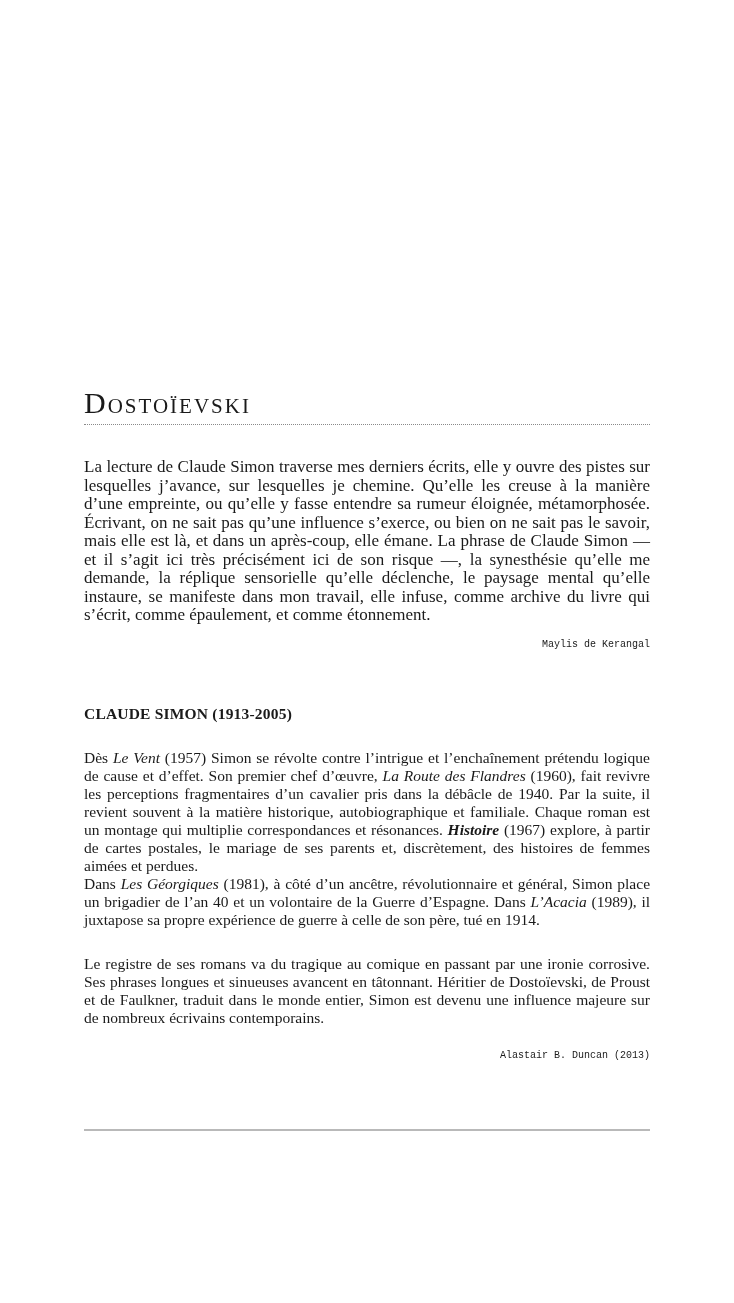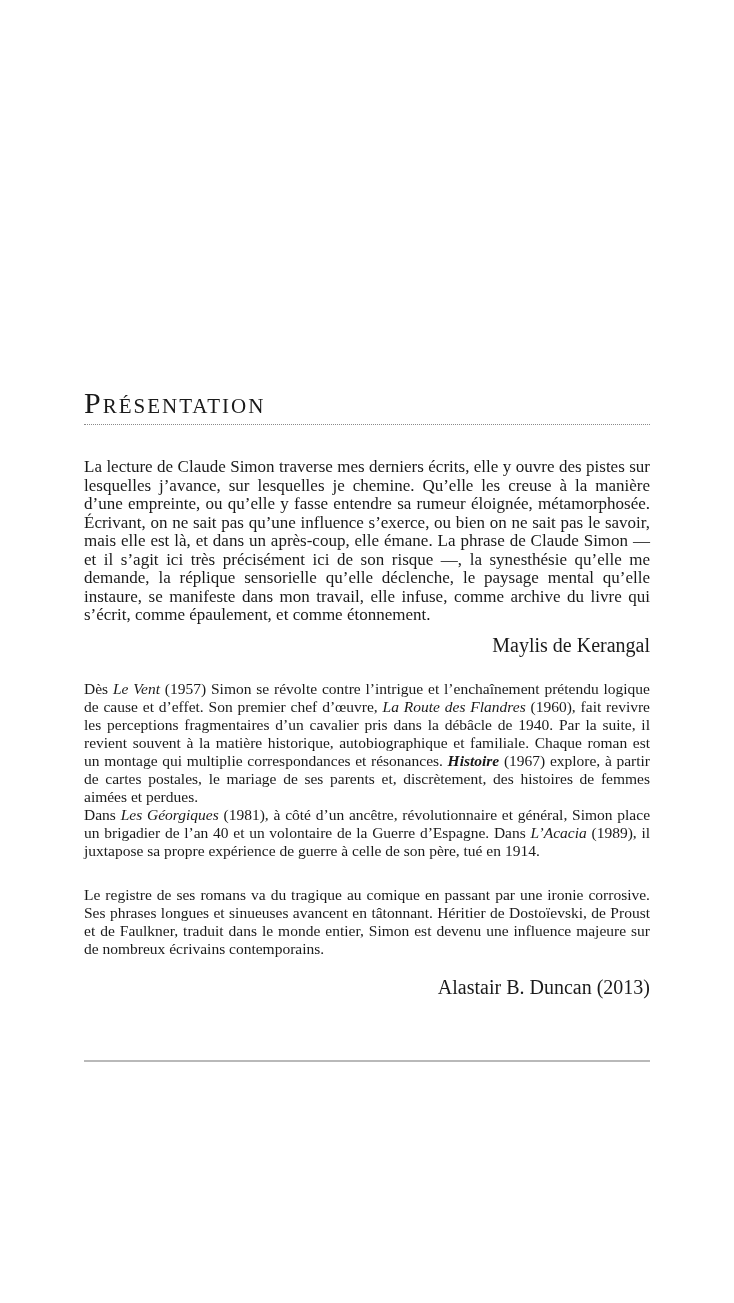--- a/index.html
+++ b/index.html
@@ -39,22 +39,23 @@
   }
   .quote{
     margin:33px 0 0 0;
     font-size:17px;
     line-height:18.5px;
     text-align:justify;
   }
   .attribution{
     margin-top:11px;
     text-align:right;
-    font-size:20px;
+    font-size:10px;
     line-height:18px;
+    font-family:Liberation Mono, monospace;
   }
   .bio-heading{
     margin:51px 0 0 0;
     font-size:15.5px;
     font-weight:bold;
     letter-spacing:0.2px;
     line-height:18px;
   }
   .bio-body{
     margin-top:21px;
@@ -84,28 +85,29 @@
     border:0;
     border-top:2px solid var(--rule-solid);
     height:0;
   }
 </style>
 </head>
 <body>
 
 <div class="page">
 
-  <h1 class="section-title">Présentation</h1>
+  <h1 class="section-title">Dostoïevski</h1>
 
   <div class="dotted-rule"></div>
 
   <blockquote class="quote">La lecture de Claude Simon traverse mes derniers écrits, elle y ouvre des pistes sur lesquelles j’avance, sur lesquelles je chemine. Qu’elle les creuse à la manière d’une empreinte, ou qu’elle y fasse entendre sa rumeur éloignée, métamorphosée. Écrivant, on ne sait pas qu’une influence s’exerce, ou bien on ne sait pas le savoir, mais elle est là, et dans un après-coup, elle émane. La phrase de Claude Simon — et il s’agit ici très précisément ici de son risque —, la synesthésie qu’elle me demande, la réplique sensorielle qu’elle déclenche, le paysage mental qu’elle instaure, se manifeste dans mon travail, elle infuse, comme archive du livre qui s’écrit, comme épaulement, et comme étonnement.</blockquote>
 
   <div class="attribution">Maylis de Kerangal</div>
 
+  <h2 class="bio-heading">CLAUDE SIMON (1913-2005)</h2>
 
   <div class="bio-body">
       <p class="gap"><span>Dès </span><em>Le Vent</em><span> (1957) Simon se révolte contre l’intrigue et l’enchaînement prétendu logique de cause et d’effet. Son premier chef d’œuvre, </span><em>La Route des Flandres</em><span> (1960), fait revivre les perceptions fragmentaires d’un cavalier pris dans la débâcle de 1940. Par la suite, il revient souvent à la matière historique, autobiographique et familiale. Chaque roman est un montage qui multiplie correspondances et résonances. </span><em class="bold">Histoire</em><span> (1967) explore, à partir de cartes postales, le mariage de ses parents et, discrètement, des histoires de femmes aimées et perdues.</span></p>
       <p><span>Dans </span><em>Les Géorgiques</em><span> (1981), à côté d’un ancêtre, révolutionnaire et général, Simon place un brigadier de l’an 40 et un volontaire de la Guerre d’Espagne. Dans </span><em>L’Acacia</em><span> (1989), il juxtapose sa propre expérience de guerre à celle de son père, tué en 1914.</span></p>
       <p class="gap"><span>Le registre de ses romans va du tragique au comique en passant par une ironie corrosive. Ses phrases longues et sinueuses avancent en tâtonnant. Héritier de Dostoïevski, de Proust et de Faulkner, traduit dans le monde entier, Simon est devenu une influence majeure sur de nombreux écrivains contemporains.</span></p>
     </div>
 
   <div class="attribution attribution-2">Alastair B. Duncan (2013)</div>
 
   <div class="footer-rule"></div>

